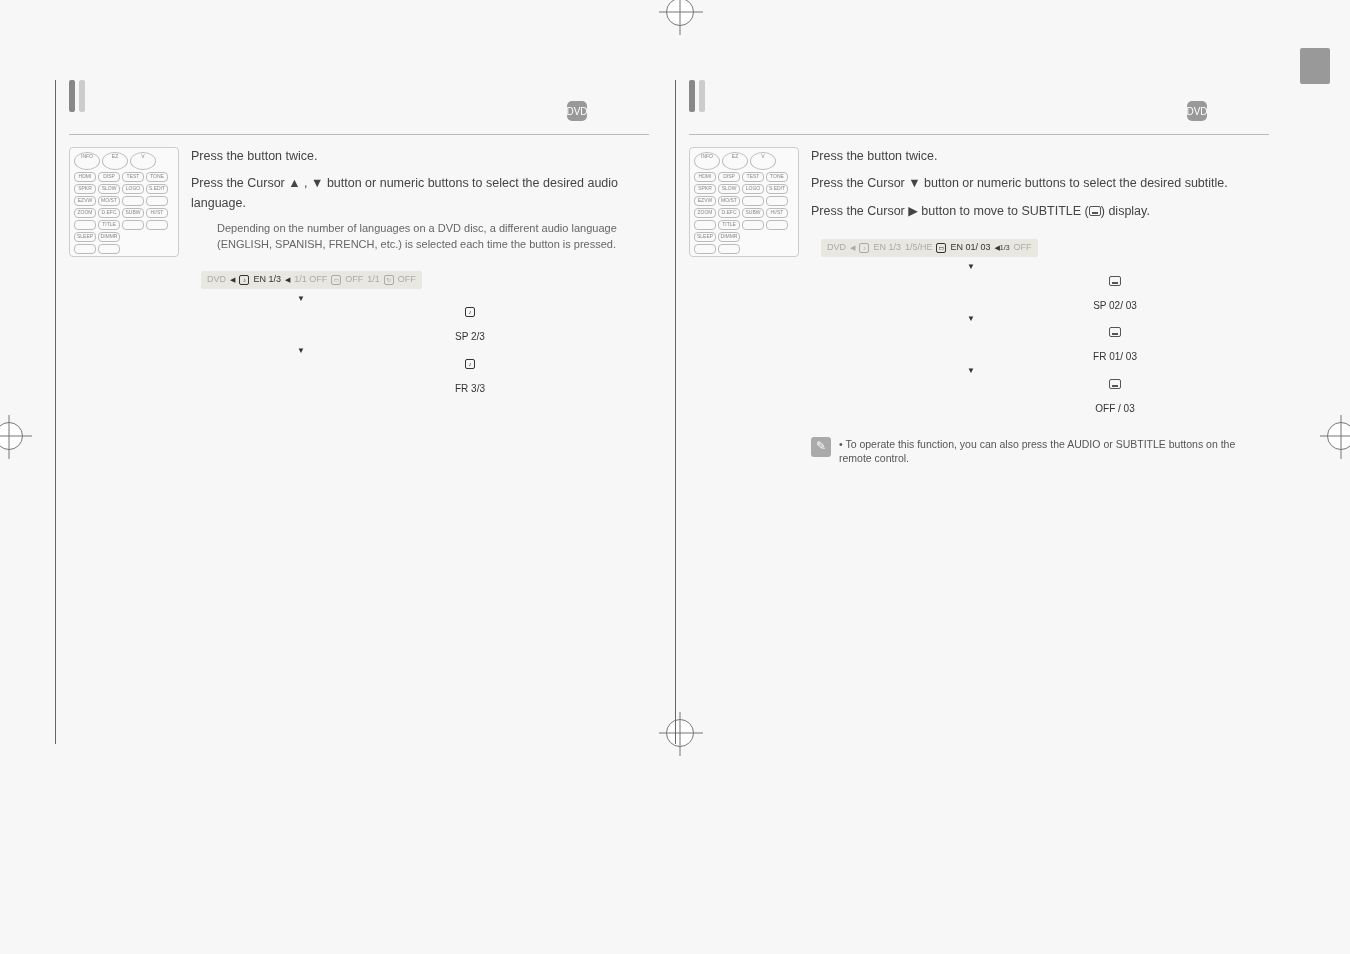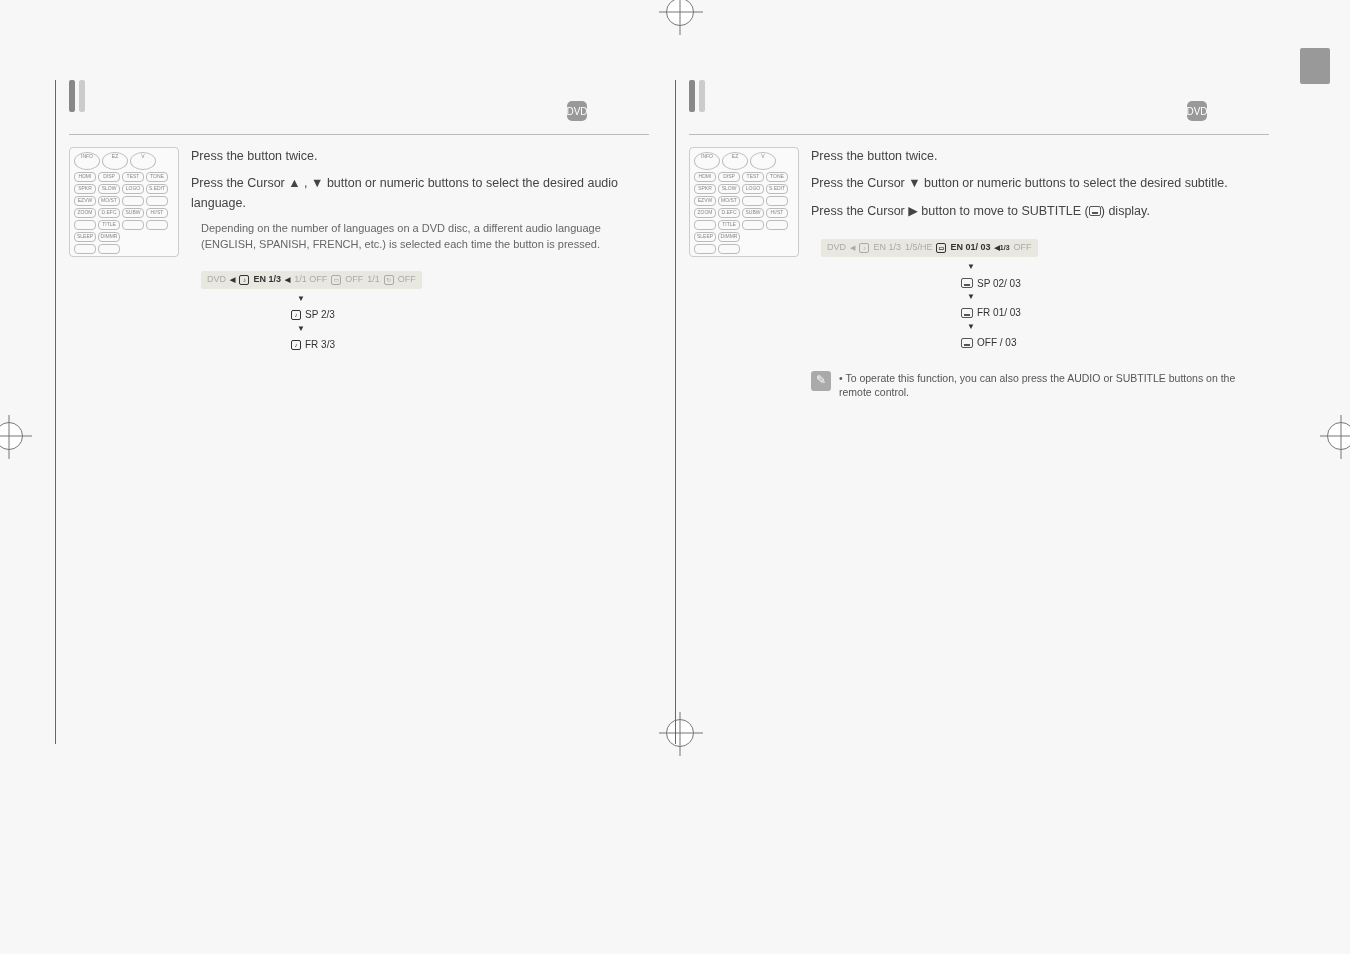--- a/index.html
+++ b/index.html
@@ -90,57 +90,58 @@
   .instructions {
     flex: 1;
     font-size: 12.5px;
     line-height: 1.55;
     color: #444;
   }
   .instructions p { margin-bottom: 8px; }
   .instructions .sub {
     font-size: 11px;
     color: #666;
-    margin-left: 10px;
+    margin-left: 26px;
     line-height: 1.45;
   }
   .osd-bar {
     display: inline-flex;
     align-items: center;
     background: #e8e8e0;
     height: 18px;
     padding: 0 6px;
     font-size: 9px;
     color: #aaa;
     gap: 4px;
     margin-top: 10px;
     margin-left: 10px;
     border-radius: 2px;
   }
-  .osd-bar .active { color: #333; font-weight: bold; }
+  .osd-bar .active { color: #333; font-weight: normal; }
   .osd-bar .triangle { font-size: 7px; }
   .osd-icon {
     display: inline-block;
     width: 10px; height: 10px;
     border: 1px solid currentColor;
     border-radius: 2px;
     font-size: 6px;
     text-align: center;
   }
   .option-list {
     margin-left: 100px;
     margin-top: 4px;
     font-size: 10px;
     color: #333;
   }
   .option-list .opt {
     display: flex;
     align-items: center;
-    gap: 4px;
+    gap: 12px;
     margin-top: 2px;
+    flex-direction: column;
   }
   .option-list .arrow-down {
     font-size: 8px;
     margin-left: 6px;
   }
   .note-box {
     display: flex;
     gap: 8px;
     margin-top: 20px;
     font-size: 10.5px;

